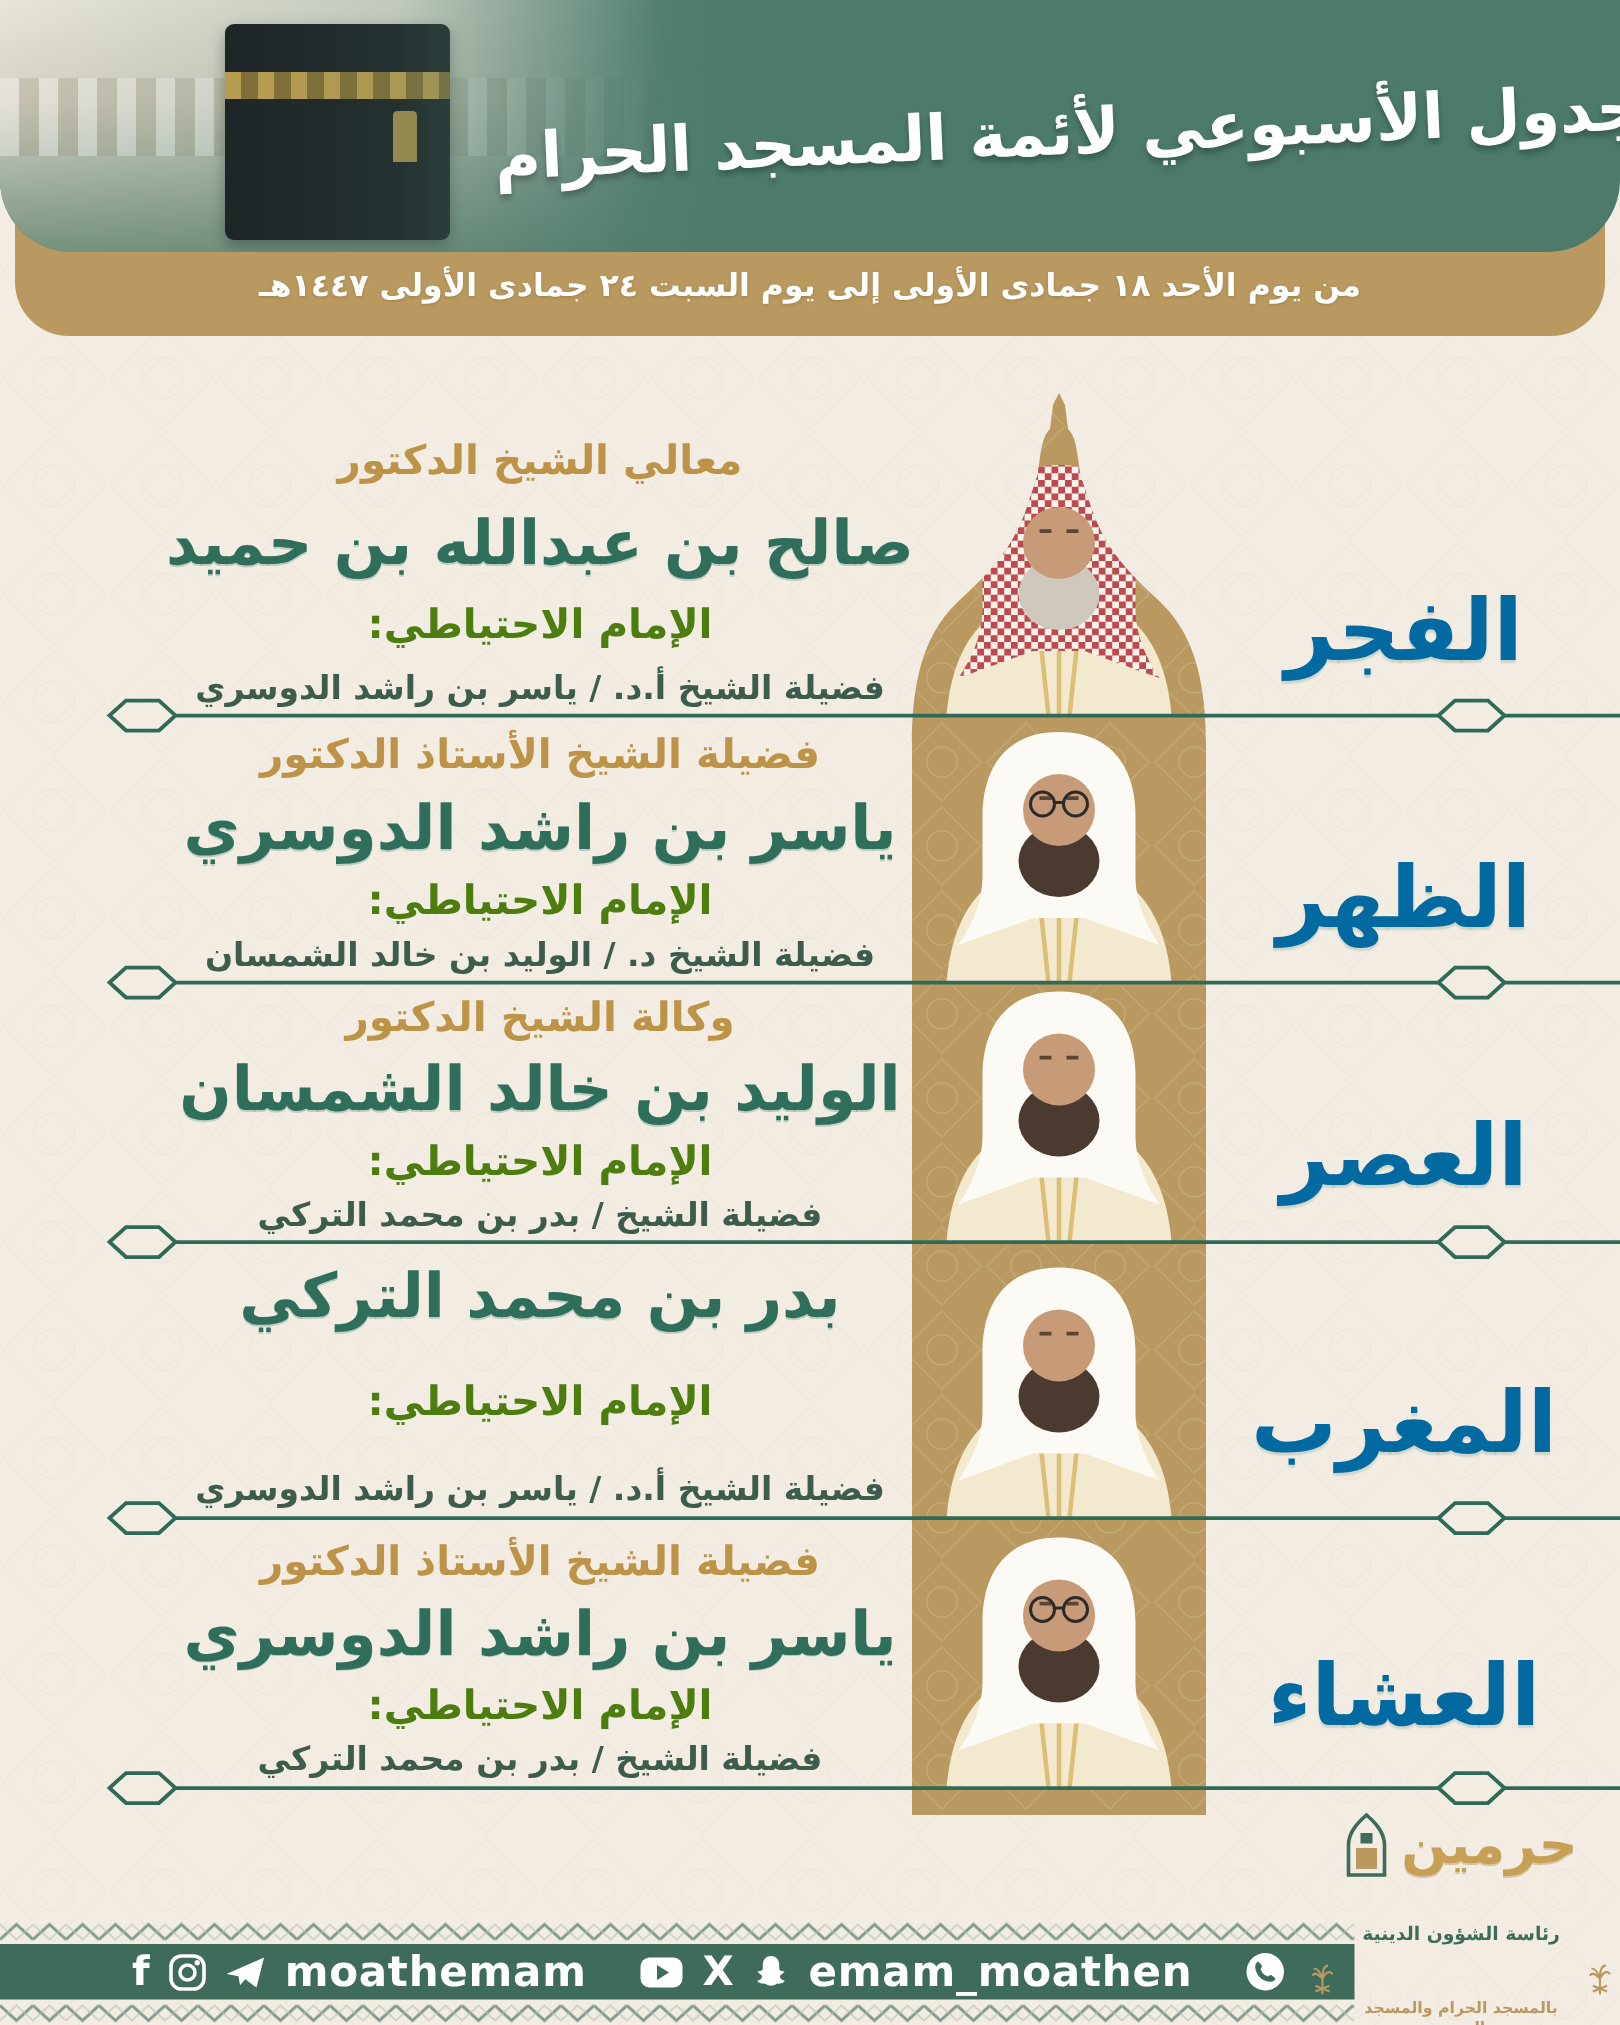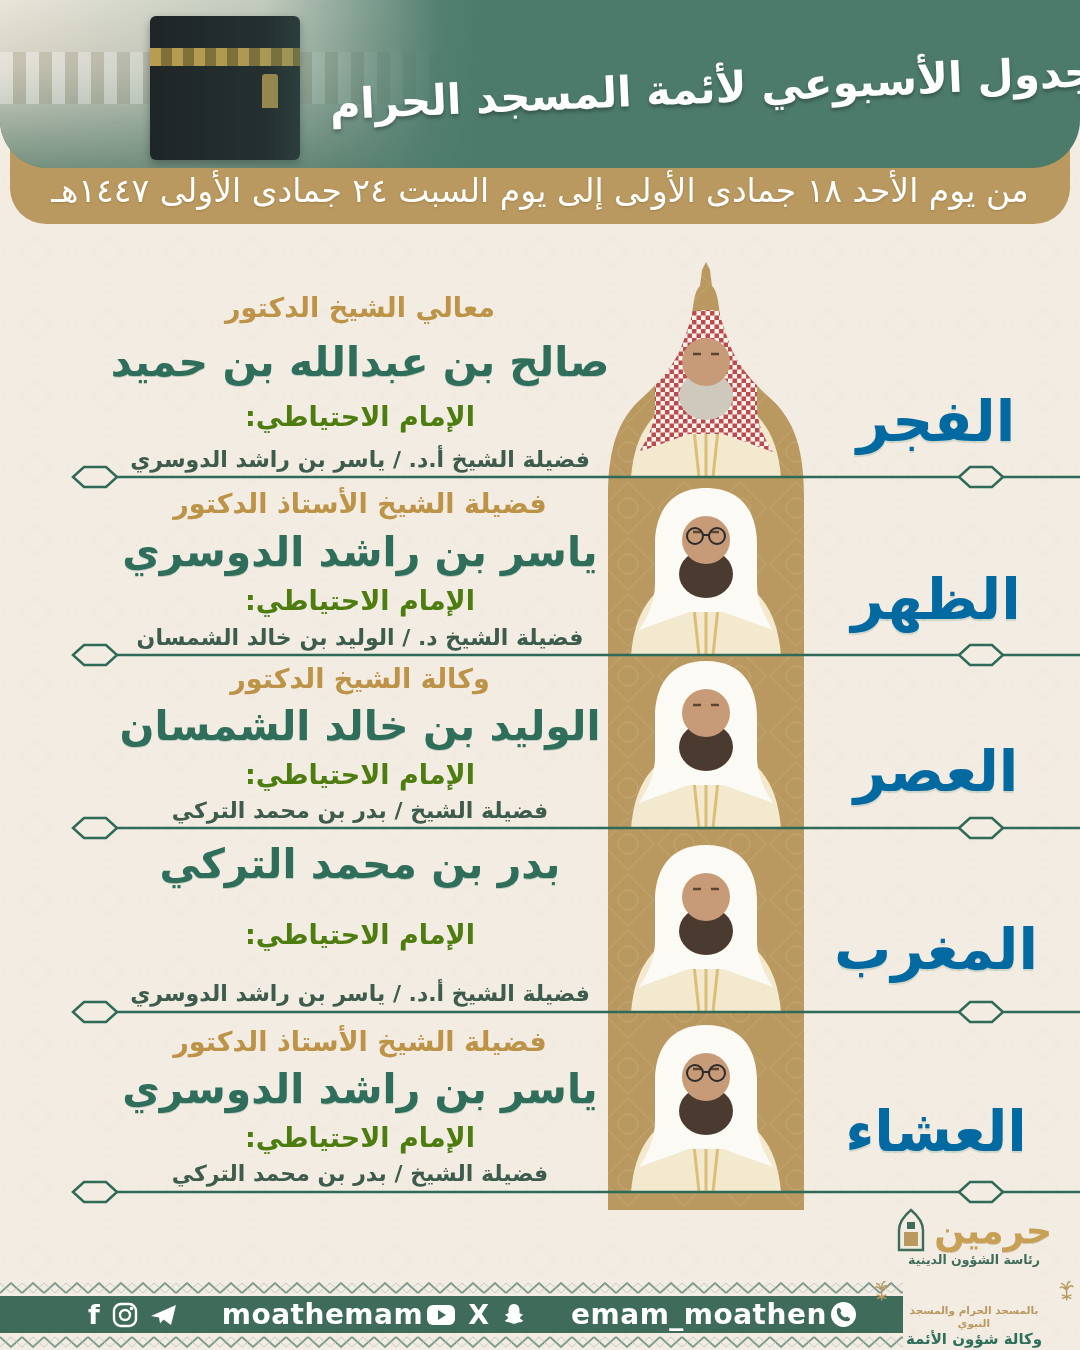--- a/index.html
+++ b/index.html
@@ -10,21 +10,21 @@
   
   #bg-pattern{position:absolute;inset:0;z-index:0;opacity:.55;}
   
   #date-bar{
     position:absolute;top:0;left:10px;width:1060px;height:224px;z-index:1;
     background:#b9995f;border-radius:14px 14px 36px 36px;
   }
   #date-text{
     position:absolute;left:0;right:0;bottom:8px;height:52px;z-index:1;
     display:flex;align-items:center;justify-content:center;
-    color:#ffffff;font-size:33px;font-weight:normal;letter-spacing:0;
+    color:#ffffff;font-size:21px;font-weight:bold;letter-spacing:0;
     text-shadow:0 1px 2px rgba(90,60,10,.25);
   }
   #header{
     position:absolute;top:0;left:0;width:1080px;height:168px;z-index:2;
     background:#4c7b6c;border-radius:0 0 48px 48px;overflow:hidden;
   }
   #kaaba-scene{position:absolute;top:0;left:0;width:480px;height:168px;overflow:hidden;}
   .scene-base{position:absolute;inset:0;
     background:linear-gradient(180deg,#e9e5d9 0%,#d6d2c4 40%,#a8b4a6 68%,#77917f 100%);}
   .scene-arcade{position:absolute;top:52px;left:0;width:100%;height:52px;opacity:.45;
@@ -62,27 +62,27 @@
   }
   .divider{position:absolute;left:0;width:1080px;height:30px;z-index:4;}
   
   .pattern-band{position:absolute;left:0;width:903px;height:14px;z-index:2;}
   #footer-bar{
     position:absolute;top:1296px;left:0;width:903px;height:37px;z-index:3;
     background:#3e6b5a;display:flex;align-items:center;justify-content:space-between;
     direction:ltr;padding:0 46px 0 88px;box-sizing:border-box;
   }
   .social-group{display:flex;align-items:center;gap:12px;color:#fff;}
-  .handle{font-size:28px;font-weight:bold;letter-spacing:.5px;margin-left:32px;}
+  .handle{font-size:28px;font-weight:bold;letter-spacing:.5px;}
   .glyph-icon{font-size:27px;font-weight:900;line-height:1;display:inline-block;}
   .social-group svg{display:block;}
   
   #org-block{
     position:absolute;top:1208px;right:6px;width:200px;height:140px;z-index:3;
-    display:flex;flex-direction:column;align-items:center;justify-content:space-between;text-align:center;
+    display:flex;flex-direction:column;align-items:center;justify-content:space-between;text-align:center;gap:29px;
   }
   #brand-row{display:flex;align-items:center;gap:8px;}
   #brand-name{color:#c79f55;font-size:36px;font-weight:bold;text-shadow:0 1px 0 rgba(150,110,40,.3);}
   #authority-row{display:flex;align-items:center;gap:6px;}
   .authority-lines{display:flex;flex-direction:column;line-height:1.25;}
   .authority-l1{color:#3e6b5a;font-size:12.5px;font-weight:bold;}
   .authority-l2{color:#b9995f;font-size:10.5px;font-weight:bold;margin-top:36px;}
   #agency-name{color:#2e6e5b;font-size:15px;font-weight:bold;}
 </style>
 </head>

